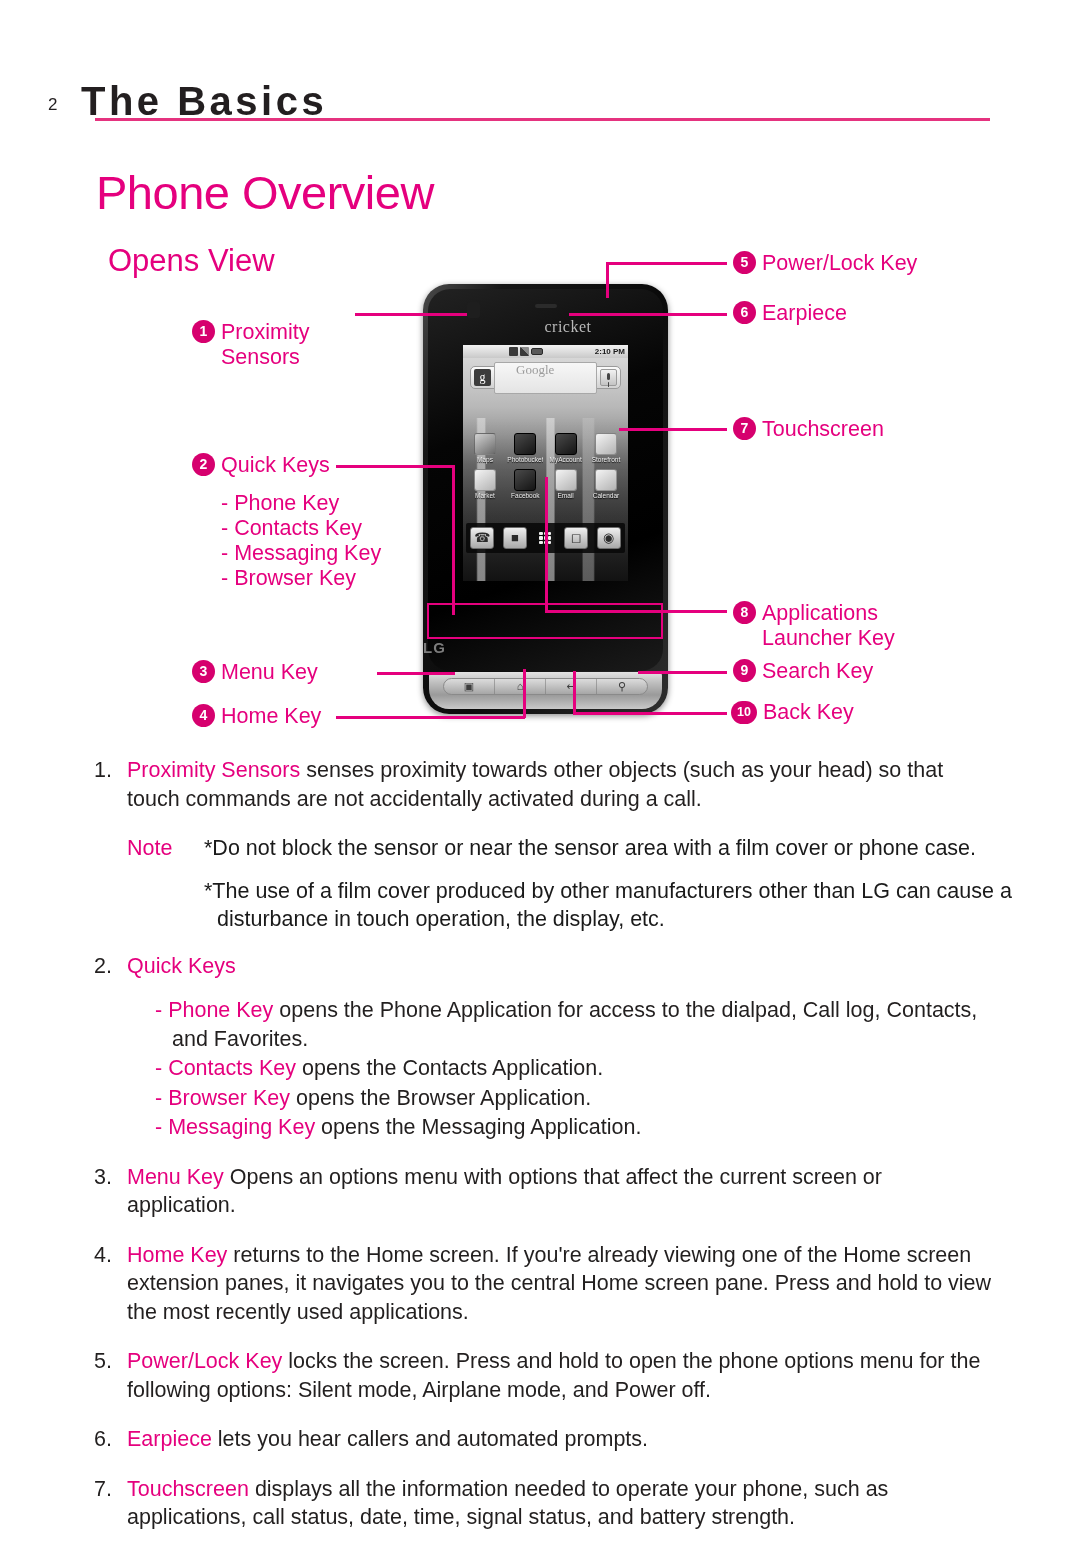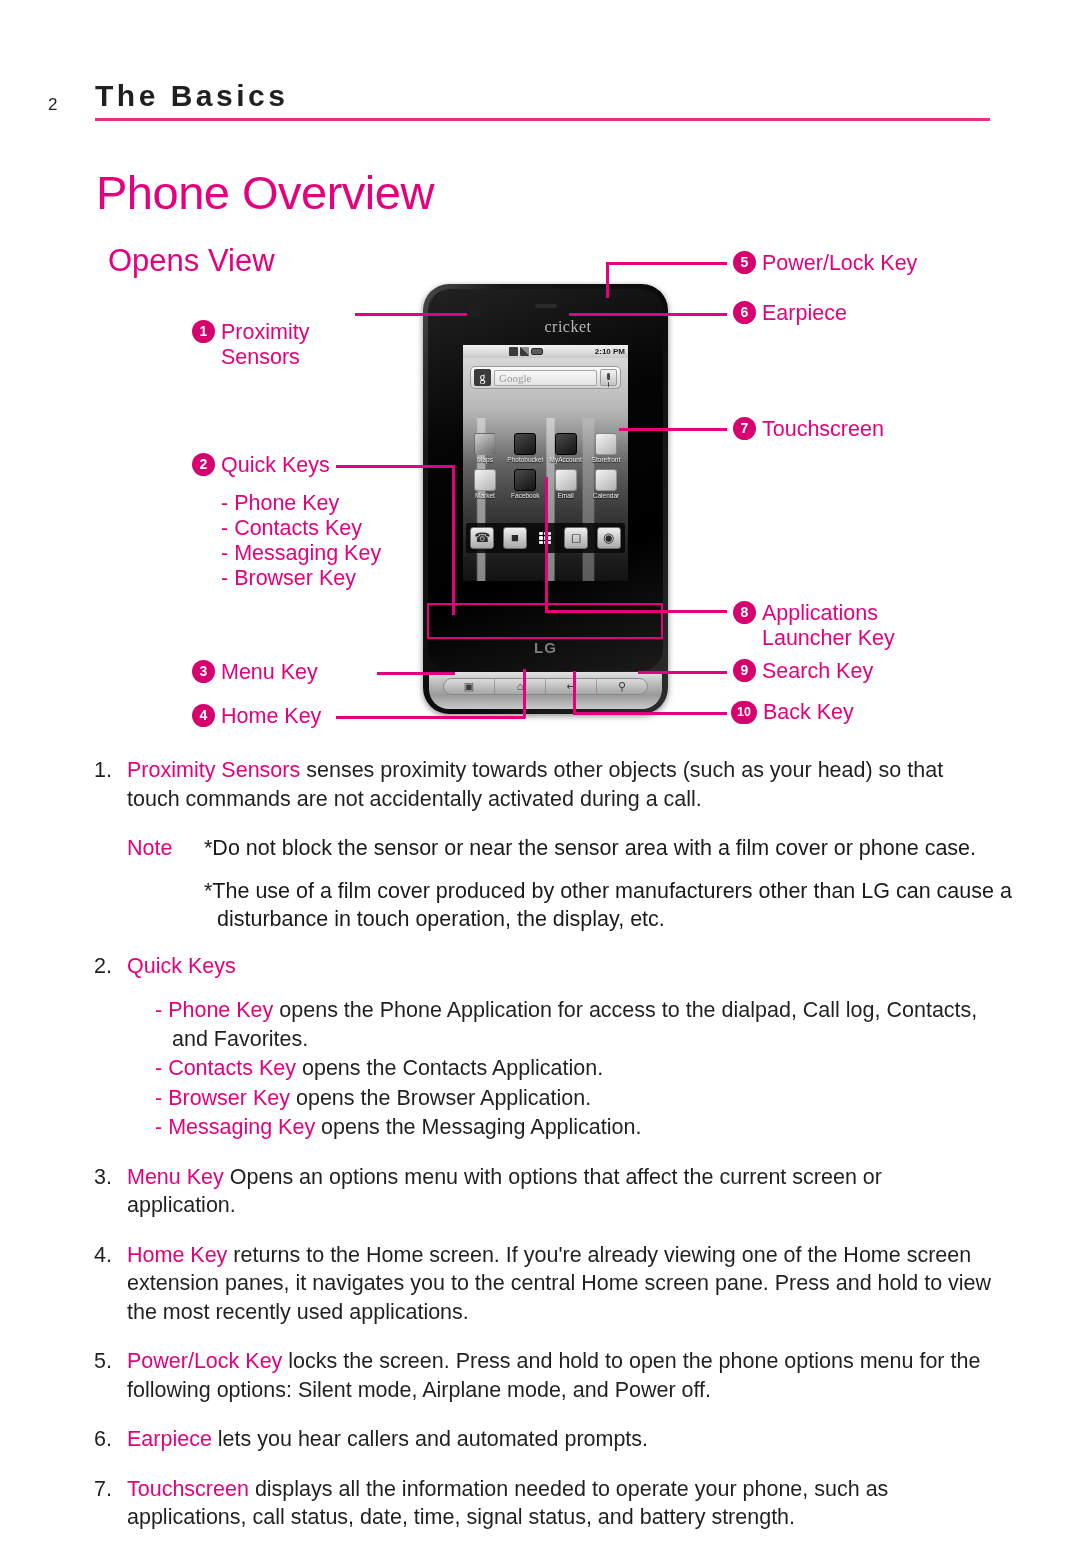--- a/index.html
+++ b/index.html
@@ -26,23 +26,23 @@
   #page-number {
     position: absolute;
     left: 48px;
     top: 95px;
     font-size: 17px;
     color: #231f20;
     letter-spacing: 0.5px;
   }
   #header-title {
     position: absolute;
-    left: 95px;
+    left: 81px;
     top: 79px;
-    font-size: 30px;
+    font-size: 40px;
     font-weight: bold;
     letter-spacing: 3.5px;
     color: #231f20;
   }
   #header-rule {
     position: absolute;
     left: 95px;
     top: 118px;
     width: 895px;
     height: 2.5px;
@@ -175,21 +175,20 @@
     color: #b9b9b9;
     font-size: 16px;
     letter-spacing: 0.5px;
     font-family: "Liberation Serif", serif;
   }
   #brand-lg {
     position: absolute;
     left: 0;
     top: 355px;
     width: 245px;
-    text-align: center;
     color: #7d7d7d;
     font-size: 15px;
     font-weight: bold;
     letter-spacing: 1px;
   }
 
   
   #screen {
     position: absolute;
     left: 40px;
@@ -271,29 +270,29 @@
     background: #3b3b3b;
     color: #fff;
     font-size: 12px;
     font-family: "Liberation Serif", serif;
     text-align: center;
     line-height: 17px;
     border-radius: 2px;
   }
   #g-field {
     flex: 1;
-    height: 16px;
+    height: 32px;
     background: linear-gradient(#f7f7f7,#e4e4e4);
     border: 1px solid #a8a8a8;
     box-sizing: border-box;
     border-radius: 2px;
-    font-size: 11px;
+    font-size: 13px;
     color: #9b9b9b;
     line-height: 14px;
-    padding-left: 4px;
+    padding-left: 21px;
     font-family: "Liberation Serif", serif;
   }
   #g-mic {
     width: 17px; height: 17px;
     border-radius: 2px;
     background: linear-gradient(#f2f2f2,#c4c4c4);
     border: 1px solid #9a9a9a;
     box-sizing: border-box;
     position: relative;
   }

